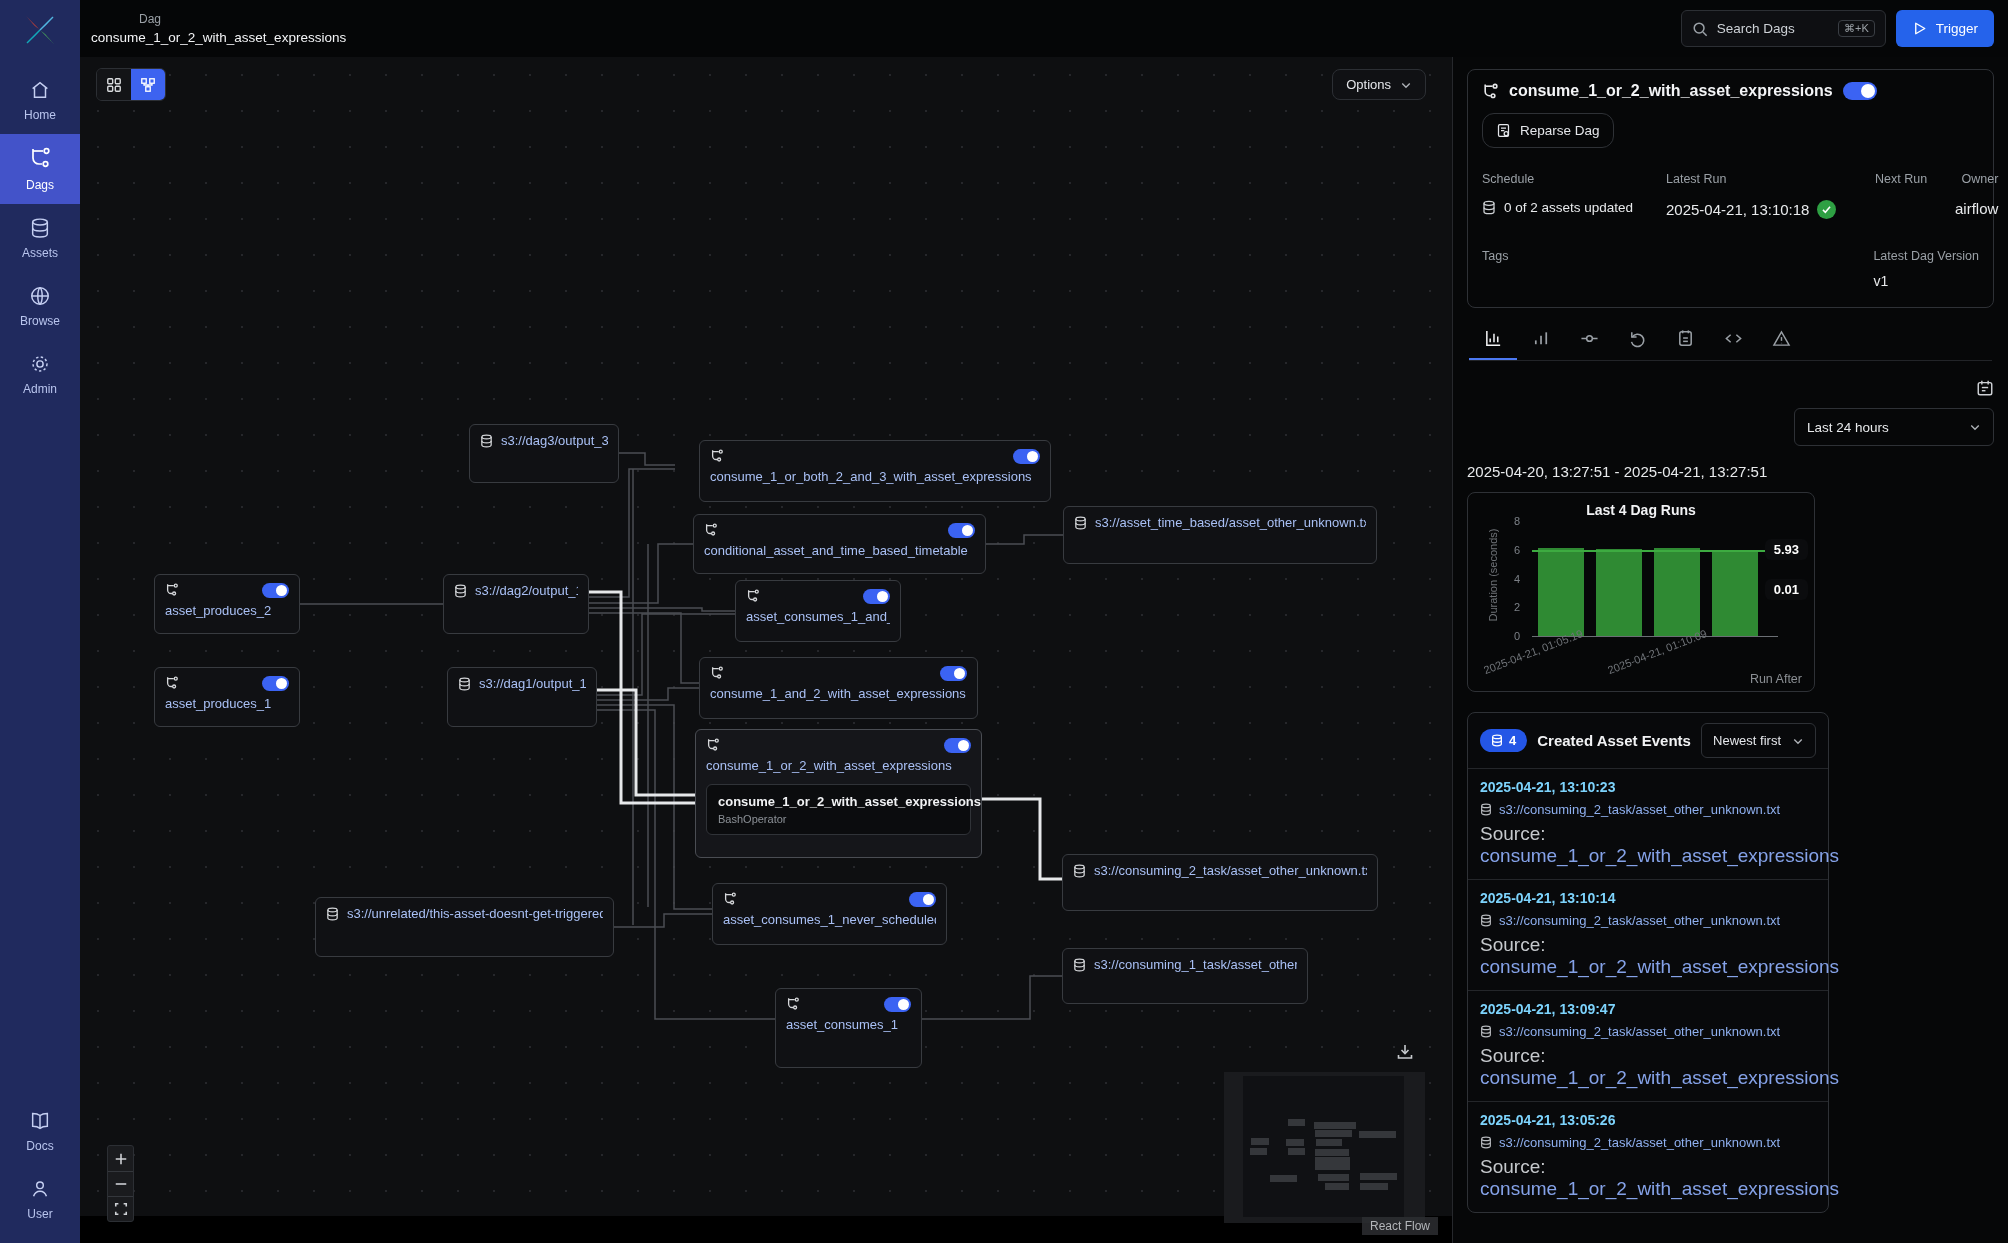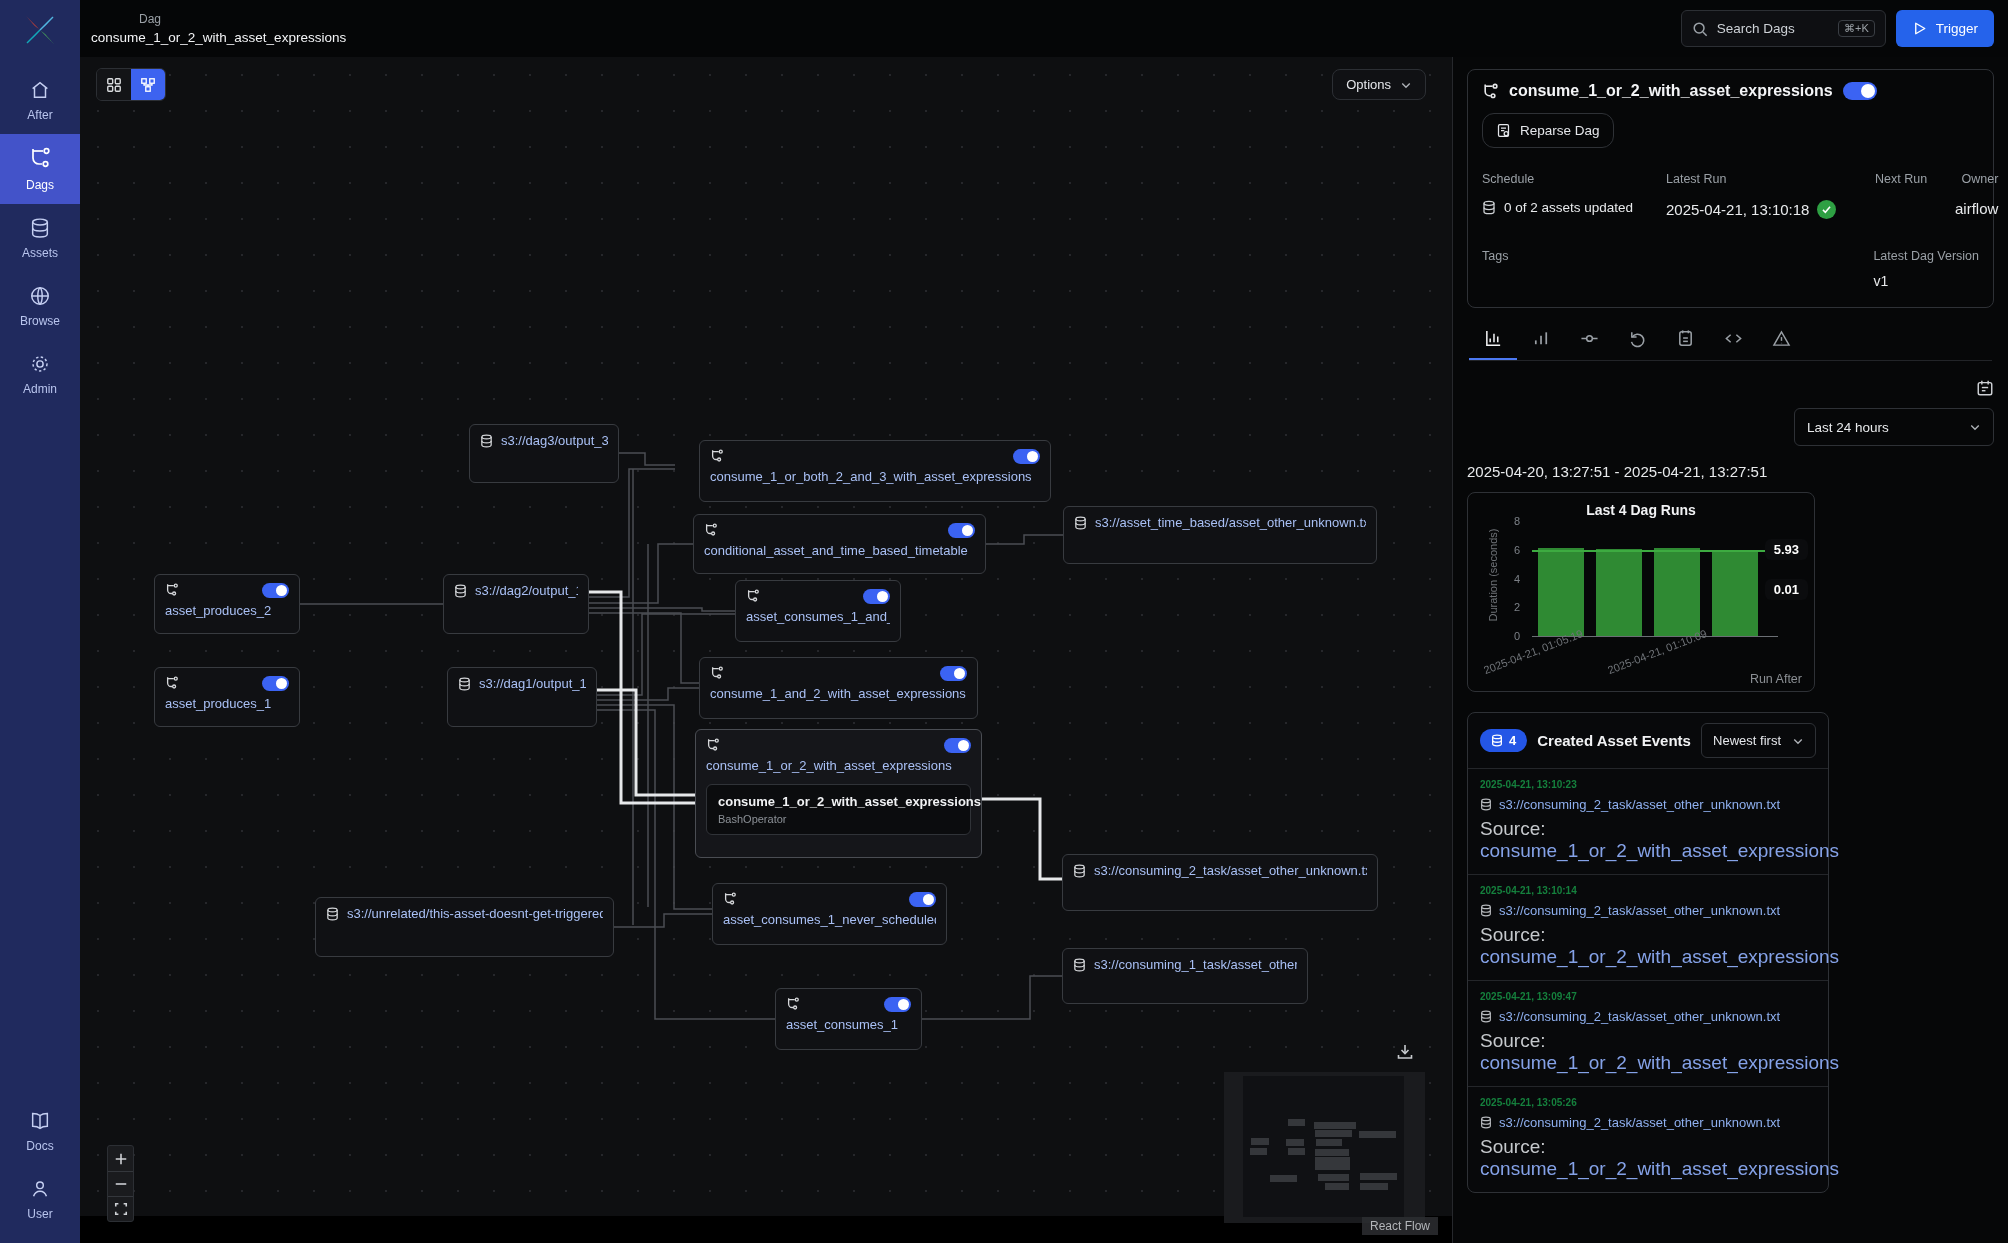--- a/index.html
+++ b/index.html
@@ -110,21 +110,21 @@
   .runafter { position:absolute; right:12px; bottom:5px; color:#8b8f94; font-size:12.5px; }
 
   .events-card { margin-top:20px; border:1px solid #2e3136; border-radius:8px; width:362px; background:#08090b; }
   .events-head { display:flex; align-items:center; gap:10px; padding:10px 12px; }
   .count-pill { display:flex; align-items:center; gap:6px; background:#2456e6; border-radius:999px; padding:4px 11px;
                 color:#fff; font-weight:bold; font-size:13px; }
   .events-title { font-weight:bold; font-size:15px; color:#f1f2f4; }
   .sort-select { margin-left:auto; display:flex; align-items:center; gap:11px; border:1px solid #2e3136; border-radius:6px;
                  height:35px; padding:0 11px; font-size:13px; color:#e5e7eb; cursor:pointer; }
   .event-item { border-top:1px solid #24262a; padding:10px 12px 12px; }
-  .event-time { font-weight:bold; font-size:10px; color:#15803d; }
+  .event-time { font-weight:bold; font-size:14px; color:#7dd3fc; }
   .event-uri { display:flex; gap:7px; align-items:center; margin-top:7px; color:#8fb0f0; font-size:13px; cursor:pointer; }
   .event-uri .nicon { color:#b9bcc0; }
   .event-src { margin-top:6px; font-size:19px; color:#c6c9cd; }
   .event-src .src-link { color:#85a2e8; cursor:pointer; }
 </style>
 </head>
 <body>
 
 <div class="app">
 
@@ -139,21 +139,21 @@
         <path d="M22 22 L35 9" stroke="#51b5e0" stroke-width="1.4"></path>
       </svg>
     </div>
     <div class="nav-item">
       <span>
         <svg width="22" height="22" viewBox="0 0 24 24" fill="none" stroke-width="1.6">
             <path d="M4 10.5 12 4l8 6.5"></path>
             <path d="M6 9v11h12V9"></path>
           </svg>
       </span>
-      <span>After</span>
+      <span>Home</span>
     </div>
     <div class="nav-item active">
       <span>
         <svg width="24" height="24" viewBox="0 0 24 24" fill="none" stroke-width="1.7">
             <path d="M5 4h10"></path>
             <circle cx="18.5" cy="4" r="2.3"></circle>
             <path d="M5 2v9c0 3.5 2.8 6 6 6h3"></path>
             <circle cx="17.5" cy="17" r="2.3"></circle>
           </svg>
       </span>
@@ -450,21 +450,21 @@
                       <path d="M3 3h7"></path>
                       <circle cx="12.3" cy="3" r="1.7"></circle>
                       <path d="M3 1.5V8c0 2.2 1.8 4 4 4h1.2"></path>
                       <circle cx="10.4" cy="12" r="1.7"></circle>
                     </svg>
                   </span>
                   <span class="toggle"></span>
                 </div>
                 <div class="lbl">asset_consumes_1_never_scheduled</div>
               </div>
-              <div class="node dag" style="left: 695px; top: 931px; width: 147px; height: 62px;">
+              <div class="node dag" style="left: 695px; top: 931px; width: 147px; height: 80px;">
                 <div class="head">
                   <span>
                     <svg width="14" height="14" viewBox="0 0 16 16" fill="none" stroke="currentColor" stroke-width="1.5">
                       <path d="M3 3h7"></path>
                       <circle cx="12.3" cy="3" r="1.7"></circle>
                       <path d="M3 1.5V8c0 2.2 1.8 4 4 4h1.2"></path>
                       <circle cx="10.4" cy="12" r="1.7"></circle>
                     </svg>
                   </span>
                   <span class="toggle"></span>

